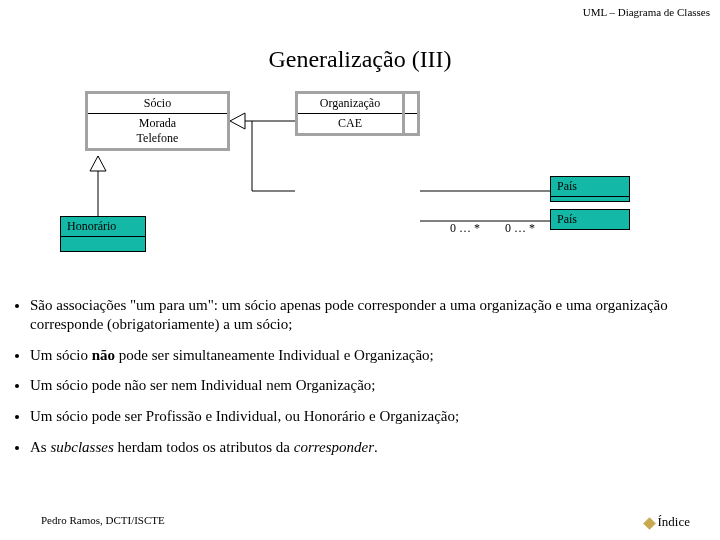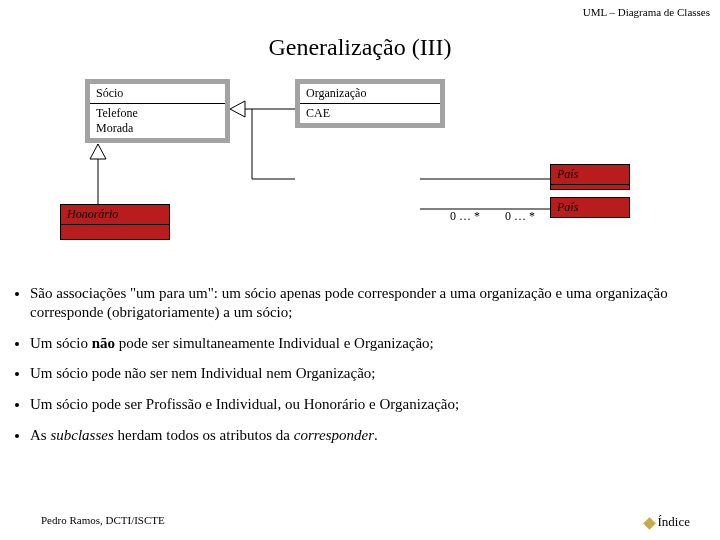--- a/index.html
+++ b/index.html
@@ -13,47 +13,47 @@
     position: relative;
   }
   .header {
     font-size: 11px;
     padding: 6px 10px;
     text-align: right;
   }
   .title {
     text-align: center;
     font-size: 24px;
-    margin: 10px 0 18px;
+    margin: 22px 0 18px;
   }
   .diagram {
     position: relative;
     height: 185px;
     margin: 0 30px;
   }
   .class-box {
     position: absolute;
-    border: 5px solid #a3a3a3;
+    border: 3px solid #a3a3a3;
     background: #fff;
     font-size: 12px;
+    text-align: center;
   }
   .class-box .name {
     padding: 2px 6px;
     border-bottom: 1px solid #000;
   }
   .class-box .attrs {
     padding: 2px 6px;
     min-height: 16px;
   }
   .simple-box {
     position: absolute;
     border: 1px solid #000;
-    background: #b91c1c;
+    background: #14b8a6;
     font-size: 12px;
-    font-style: italic;
   }
   .simple-box .name { padding: 2px 6px; border-bottom: 1px solid #000; }
   .simple-box .attrs { padding: 2px 6px; min-height: 14px; }
   .mult {
     position: absolute;
     font-size: 12px;
   }
   svg.connectors {
     position: absolute;
     left: 0; top: 0;
@@ -111,40 +111,40 @@
     <polygon points="68,65 60,80 76,80" fill="#fff" stroke="#000"></polygon>
 
     <line x1="390" y1="100" x2="520" y2="100" stroke="#000"></line>
 
     <line x1="390" y1="130" x2="520" y2="130" stroke="#000"></line>
   </svg>
 
   <div class="class-box" style="left:55px; top:0; width:145px;">
     <div class="name">Sócio</div>
     <div class="attrs">
+      <div>Morada</div>
       <div>Telefone</div>
-      <div>Morada</div>
     </div>
   </div>
 
   <div class="class-box" style="left:265px; top:0; width:125px;">
     <div class="name">Individual</div>
     <div class="attrs">
       <div>Idade</div>
     </div>
   </div>
 
-  <div class="class-box" style="left:265px; top:85; width:150px;">
+  <div class="class-box" style="left:265px; top:85; width:110px;">
     <div class="name">Organização</div>
     <div class="attrs">
       <div>CAE</div>
     </div>
   </div>
 
-  <div class="simple-box" style="left:30px; top:125px; width:110px;">
+  <div class="simple-box" style="left:30px; top:125px; width:86px;">
     <div class="name">Honorário</div>
     <div class="attrs"></div>
   </div>
 
   <div class="simple-box" style="left:520px; top:85px; width:80px;">
     <div class="name">País</div>
     <div class="attrs" style="min-height:4px;"></div>
   </div>
 
   <div class="simple-box" style="left:520px; top:118px; width:80px;">

